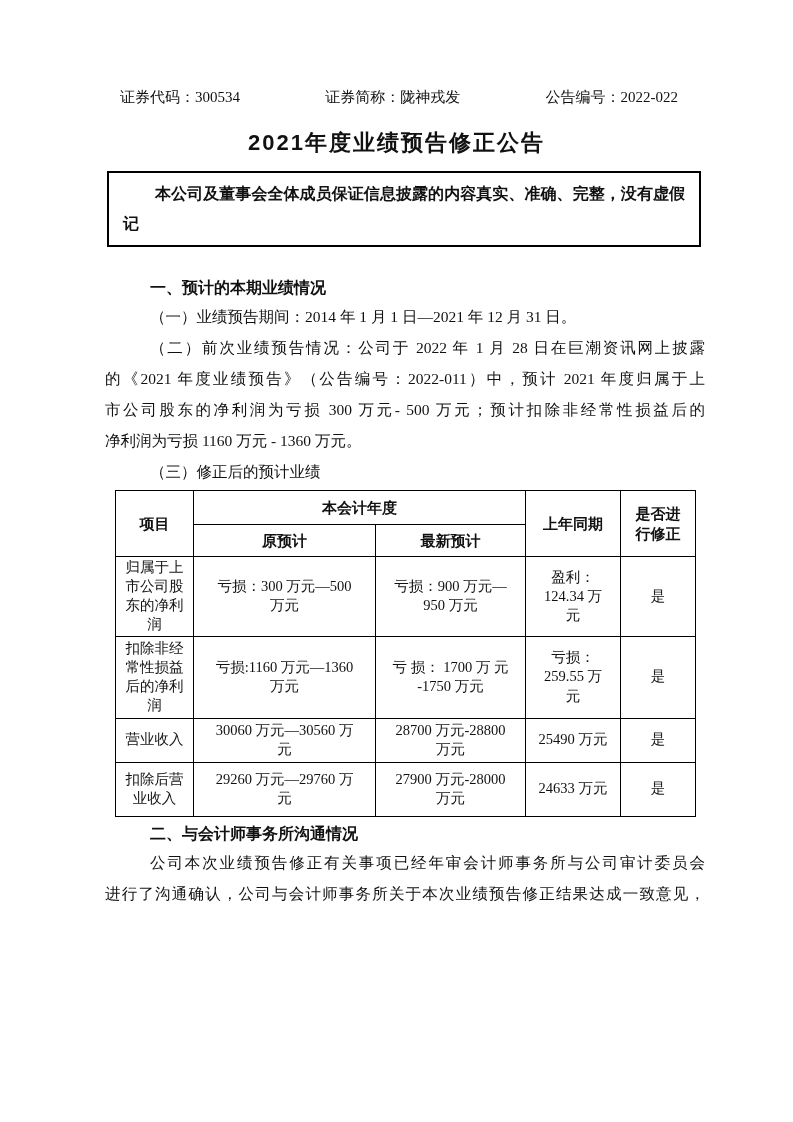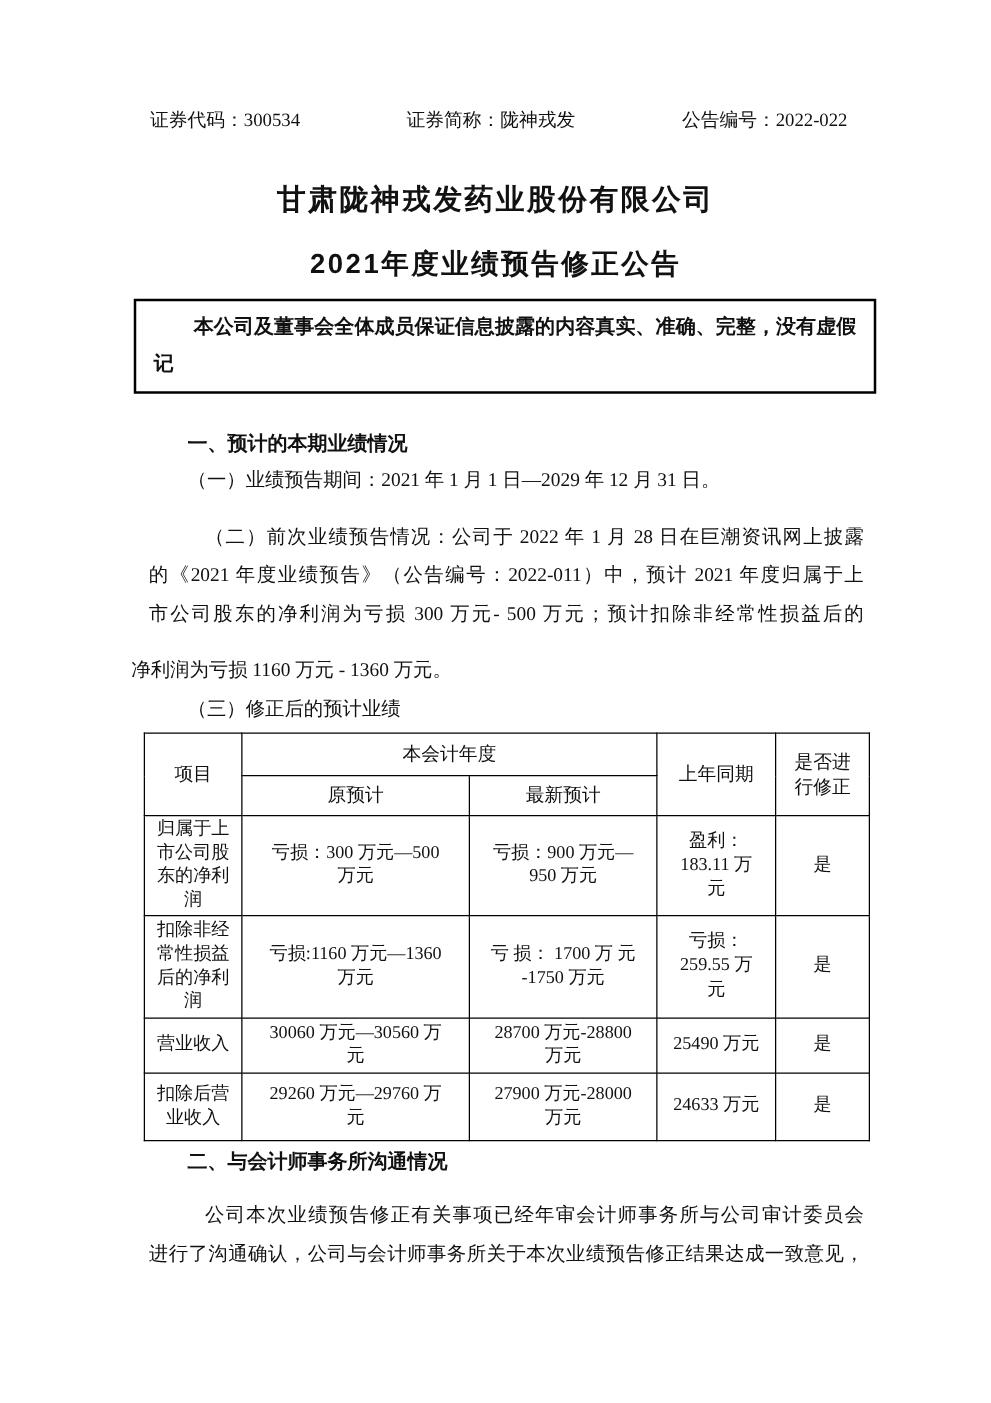--- a/index.html
+++ b/index.html
@@ -47,70 +47,69 @@
     font-family:"Liberation Sans","DejaVu Sans",sans-serif;
     font-weight:bold;font-size:16px;line-height:26px;
     margin:28px 0 0 45px;
   }
   .sec-heading.tight{margin-top:4px;}
 
   
   .para{font-size:15.5px;line-height:31px;margin:0;}
   .para.indent{text-indent:45px;}
   .para-just{
-    font-size:15.5px;line-height:31px;margin:14px;
+    font-size:15.5px;line-height:31px;margin:0;
     text-indent:45px;white-space:pre-line;
     text-align:justify;text-align-last:justify;
   }
   .para-last{font-size:15.5px;line-height:31px;margin:0;white-space:pre-line;}
 
   
   table.forecast{
     border-collapse:collapse;table-layout:fixed;
     width:580px;margin:3px 0 0 10px;
     font-size:14.5px;line-height:1.32;
   }
   table.forecast td,table.forecast th{
     border:1.5px solid #000;
     vertical-align:middle;text-align:center;
     white-space:pre-line;padding:1px 5px;
     font-weight:normal;overflow:hidden;
   }
   table.forecast th{
     font-family:"Liberation Sans","DejaVu Sans",sans-serif;
-    font-weight:normal;font-size:15px;
+    font-weight:bold;font-size:15px;
   }
   tr.hA{height:34px;} tr.hB{height:32px;}
   tr.r1{height:70px;} tr.r2{height:82px;}
   tr.r3{height:44px;} tr.r4{height:54px;}
   td.left{text-align:left;}
 </style>
 </head>
 <body>
 
 <div class="page">
 
   <div class="doc-header">
     <span>证券代码：300534</span>
     <span>证券简称：陇神戎发</span>
     <span>公告编号：2022-022</span>
   </div>
 
-  <div class="title-company">甘肃陇神戎发药业股份有限公司</div>
   <div class="title-subject">2021年度业绩预告修正公告</div>
 
   <div class="content">
 
     <div class="notice-box">
       <div class="notice-body">本公司及董事会全体成员保证信息披露的内容真实、准确、完整，没有虚假记</div>
     </div>
 
     <div class="sec-heading">一、预计的本期业绩情况</div>
 
-    <p class="para indent">（一）业绩预告期间：2021 年 1 月 1 日—2029 年 12 月 31 日。</p>
+    <p class="para indent">（一）业绩预告期间：2014 年 1 月 1 日—2021 年 12 月 31 日。</p>
     <p class="para-just">（二）前次业绩预告情况：公司于 2022 年 1 月 28 日在巨潮资讯网上披露
 的《2021 年度业绩预告》（公告编号：2022-011）中，预计 2021 年度归属于上
 市公司股东的净利润为亏损 300 万元- 500 万元；预计扣除非经常性损益后的</p>
     <p class="para-last">净利润为亏损 1160 万元 - 1360 万元。</p>
     <p class="para indent">（三）修正后的预计业绩</p>
 
     <table class="forecast">
       <colgroup>
         <col style="width:78px">
           <col style="width:182px">
@@ -133,21 +132,21 @@
       <tr class="r1">
         <td>归属于上
 市公司股
 东的净利
 润</td>
         <td>亏损：300 万元—500
 万元</td>
         <td class="left">亏损：900 万元—
 950 万元</td>
         <td>盈利：
-183.11 万
+124.34 万
 元</td>
         <td>是</td>
       </tr>
       <tr class="r2">
         <td>扣除非经
 常性损益
 后的净利
 润</td>
         <td class="left">亏损:1160 万元—1360
 万元</td>

